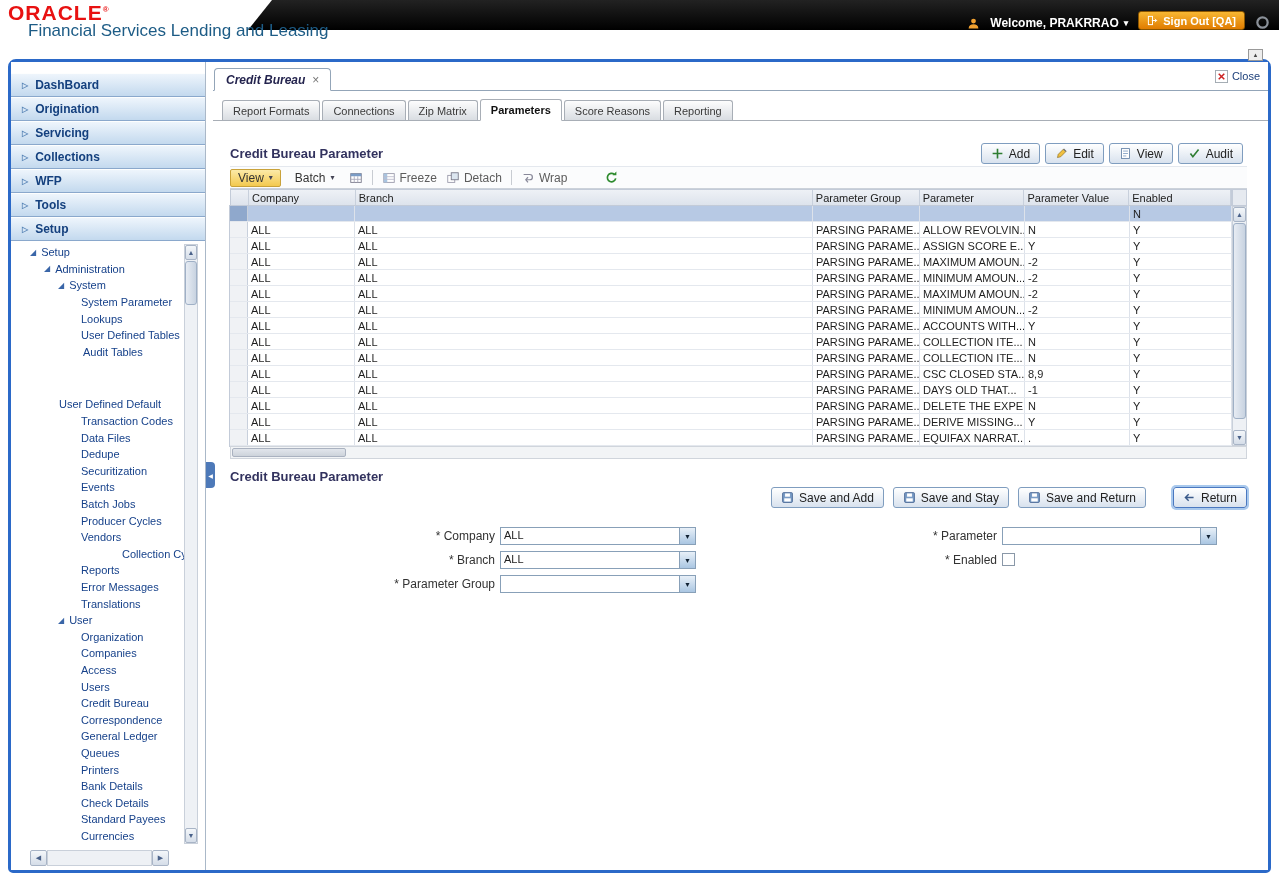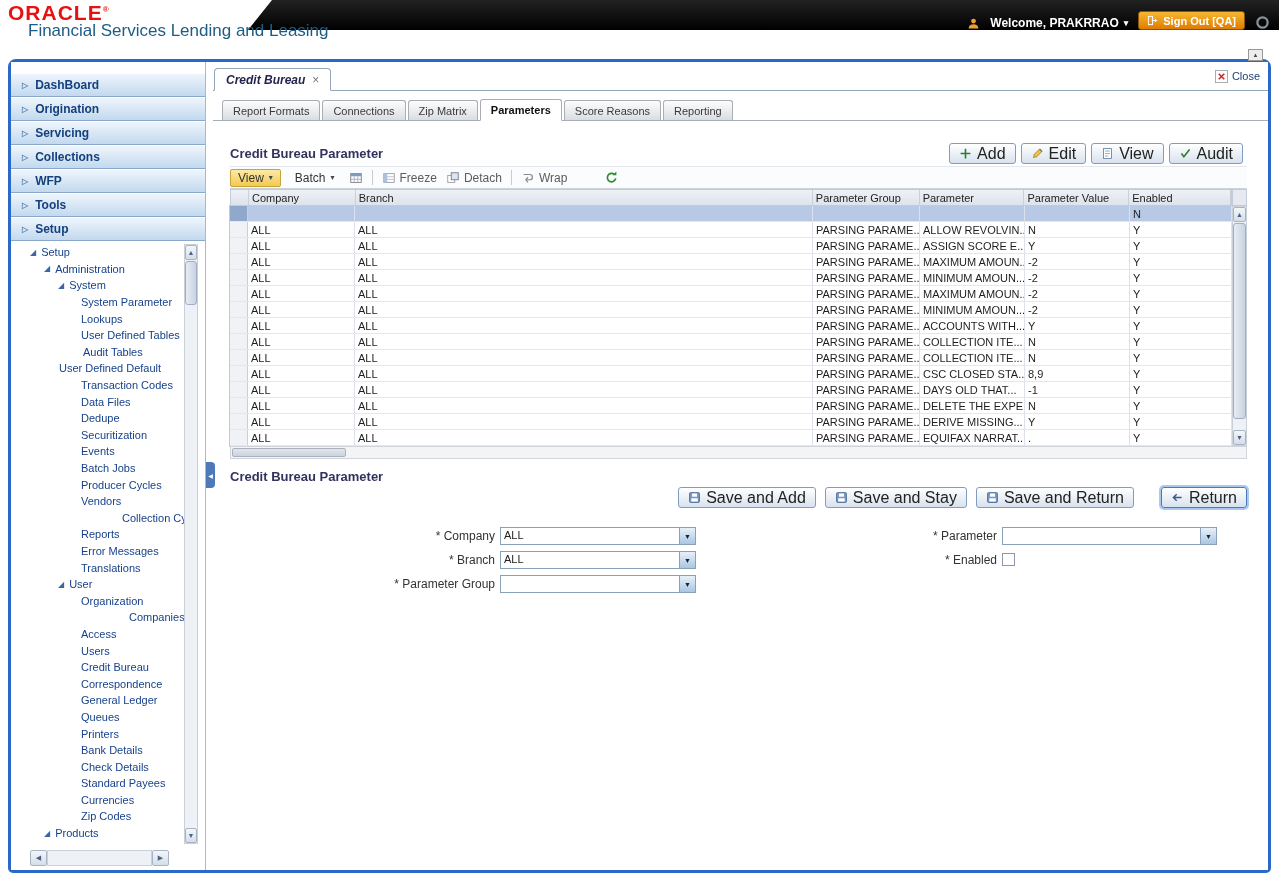--- a/index.html
+++ b/index.html
@@ -65,21 +65,21 @@
     border-bottom:1px solid #a8aeb6;gap:2px;background:#fff}
   .subtab{height:20px;display:flex;align-items:center;padding:0 10px;font-size:11px;color:#3a3a3a;
     background:linear-gradient(#fdfdfd,#d9dde2);border:1px solid #a8aeb6;border-bottom:none;border-radius:3px 3px 0 0;cursor:pointer;position:relative}
   .subtab.active{height:22px;background:#fff;font-weight:bold;color:#111;margin-bottom:-1px;border-bottom:1px solid #fff;z-index:2}
 
   .sec-title{position:absolute;left:17px;font-size:13px;font-weight:bold;color:#32325e;white-space:nowrap}
   .t1{top:84px}.t2{top:407px}
 
   .action-bar{position:absolute;top:81px;right:25px;display:flex;gap:5px}
   .btn{background:linear-gradient(#ffffff,#d8e2ee);border:1px solid #7f9dbf;border-radius:3px;height:21px;display:inline-flex;
-    align-items:center;gap:5px;padding:0 9px;font-size:16px;color:#222;white-space:nowrap}
+    align-items:center;gap:5px;padding:0 9px;font-size:12px;color:#222;white-space:nowrap}
   .btn.focus{box-shadow:0 0 0 2px #a9c9ed;border-color:#4a78c0}
   .bicon{width:13px;height:13px;display:inline-block}
 
   .toolbar{position:absolute;left:17px;top:104px;width:1017px;height:23px;display:flex;align-items:center;gap:9px;
     border-top:1px solid #e4e8ee;border-bottom:1px solid #ccd2da;font-size:12px;color:#333;background:#fbfcfd}
   .tb-view{background:linear-gradient(#fceaa8,#f3c94f);border:1px solid #c9a23a;border-radius:2px;padding:1px 7px;display:flex;gap:5px;align-items:center;cursor:pointer}
   .tb-format{display:flex;gap:5px;align-items:center;padding:1px 5px;cursor:pointer}
   .caret2{font-size:8px;color:#445}
   .tb-sep{width:1px;height:15px;background:#c8ccd2}
   .tb-item{display:flex;gap:4px;align-items:center;color:#5c5c5c;cursor:pointer}
@@ -196,21 +196,21 @@
         </div>
         <div class="tree-item" style="padding-left: 70px;">
           <span>Lookups</span>
         </div>
         <div class="tree-item" style="padding-left: 70px;">
           <span>User Defined Tables</span>
         </div>
         <div class="tree-item" style="padding-left: 72px;">
           <span>Audit Tables</span>
         </div>
-        <div class="tree-item" style="padding-left: 48px;">
+        <div class="tree-item" style="padding-left: 48px; margin-top: 36px;">
           <span>User Defined Default</span>
         </div>
         <div class="tree-item" style="padding-left: 70px;">
           <span>Transaction Codes</span>
         </div>
         <div class="tree-item" style="padding-left: 70px;">
           <span>Data Files</span>
         </div>
         <div class="tree-item" style="padding-left: 70px;">
           <span>Dedupe</span>
@@ -242,21 +242,21 @@
         <div class="tree-item" style="padding-left: 70px;">
           <span>Translations</span>
         </div>
         <div class="tree-item" style="padding-left: 47px;">
           <span class="tree-exp">◢</span>
           <span>User</span>
         </div>
         <div class="tree-item" style="padding-left: 70px;">
           <span>Organization</span>
         </div>
-        <div class="tree-item" style="padding-left: 70px; margin-left: 48px;">
+        <div class="tree-item" style="padding-left: 70px;">
           <span>Companies</span>
         </div>
         <div class="tree-item" style="padding-left: 70px;">
           <span>Access</span>
         </div>
         <div class="tree-item" style="padding-left: 70px; align-items: center;">
           <span>Users</span>
         </div>
         <div class="tree-item" style="padding-left: 70px;">
           <span>Credit Bureau</span>

